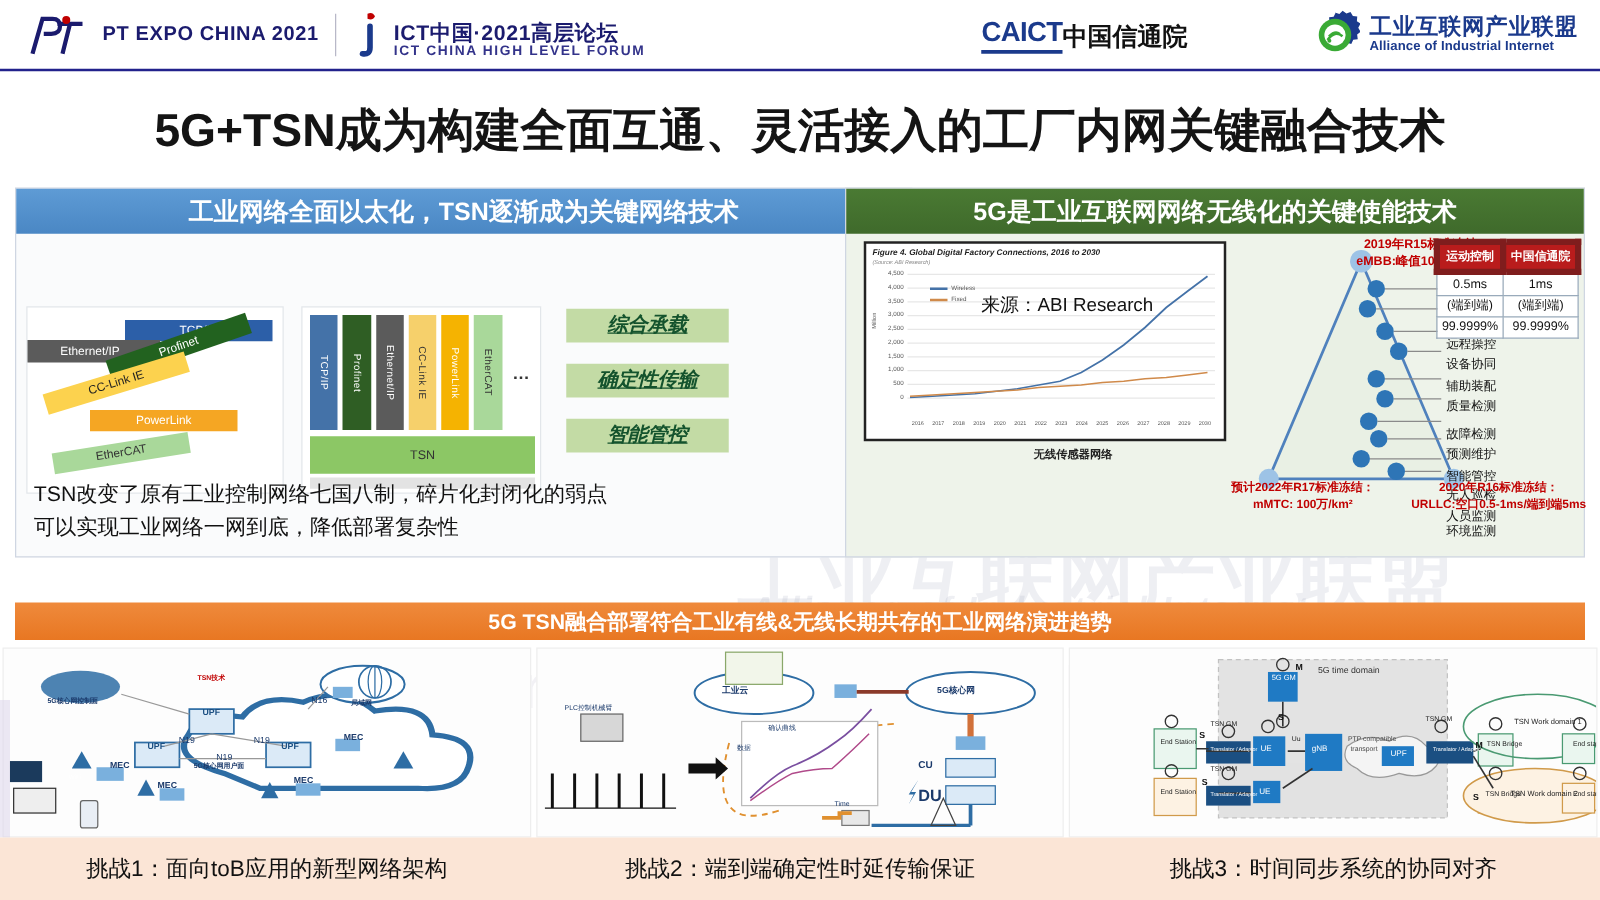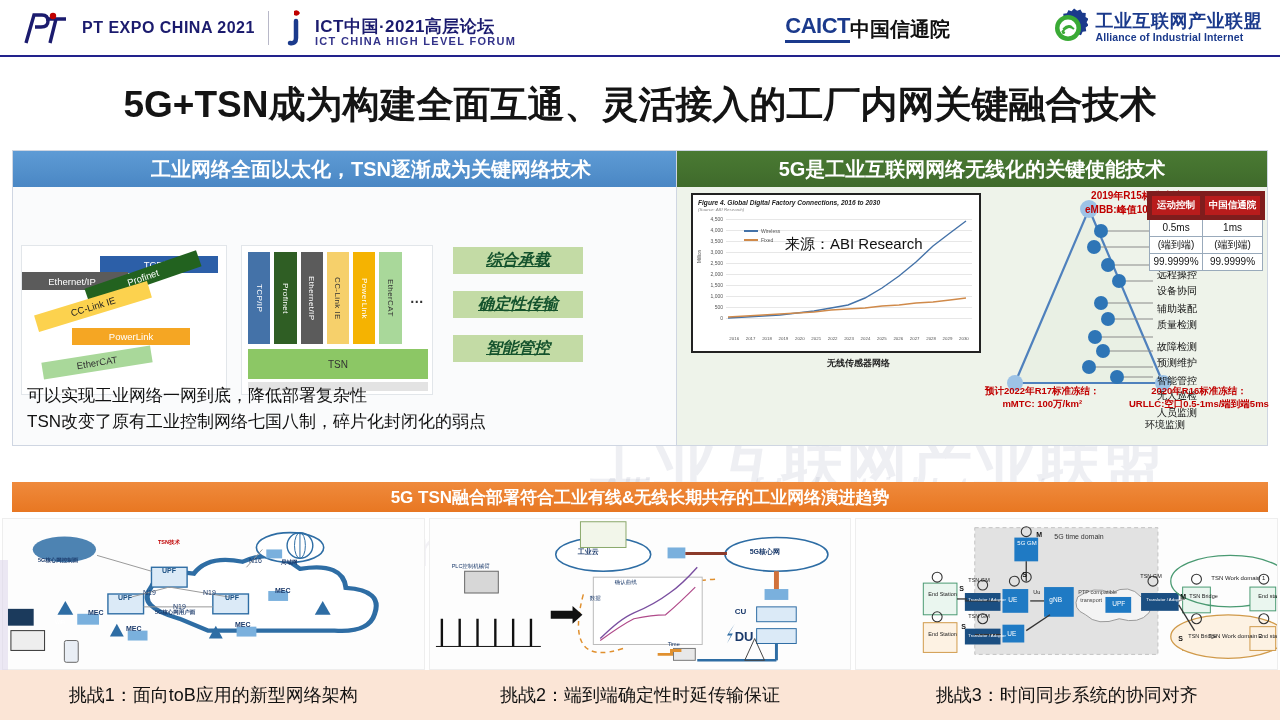--- a/index.html
+++ b/index.html
@@ -257,22 +257,22 @@
     </div>
 
     <div class="cap-col">
       <div class="cap">综合承载</div>
       <div class="cap">确定性传输</div>
       <div class="cap">智能管控</div>
     </div>
   </div>
 
   <div class="lp-note">
+    <div>TSN改变了原有工业控制网络七国八制，碎片化封闭化的弱点</div>
     <div>可以实现工业网络一网到底，降低部署复杂性</div>
-    <div>TSN改变了原有工业控制网络七国八制，碎片化封闭化的弱点</div>
   </div>
 </div>
 
 <div class="panel panel-right">
   <div class="bar bar-green">5G是工业互联网网络无线化的关键使能技术</div>
 
   <div class="rp-body">
 
     <div class="chart-box">
       <div class="chart-title">Figure 4. Global Digital Factory Connections, 2016 to 2030</div>
@@ -380,21 +380,21 @@
 
       <div class="node-lbl" style="left:180px;top:37px">远程操控</div>
       <div class="node-lbl" style="left:180px;top:53px">设备协同</div>
       <div class="node-lbl" style="left:180px;top:71px">辅助装配</div>
       <div class="node-lbl" style="left:180px;top:87px">质量检测</div>
       <div class="node-lbl" style="left:180px;top:109px">故障检测</div>
       <div class="node-lbl" style="left:180px;top:125px">预测维护</div>
       <div class="node-lbl" style="left:180px;top:143px">智能管控</div>
       <div class="node-lbl" style="left:180px;top:158px">无人巡检</div>
       <div class="node-lbl" style="left:180px;top:175px">人员监测</div>
-      <div class="node-lbl" style="left:168px;top:187px">环境监测</div>
+      <div class="node-lbl" style="left:180px;top:187px">环境监测</div>
 
       <div class="r17">
         <div>预计2022年R17标准冻结：</div>
         <div>mMTC: 100万/km²</div>
       </div>
       <div class="r16">
         <div>2020年R16标准冻结：</div>
         <div>URLLC:空口0.5-1ms/端到端5ms</div>
       </div>
 

